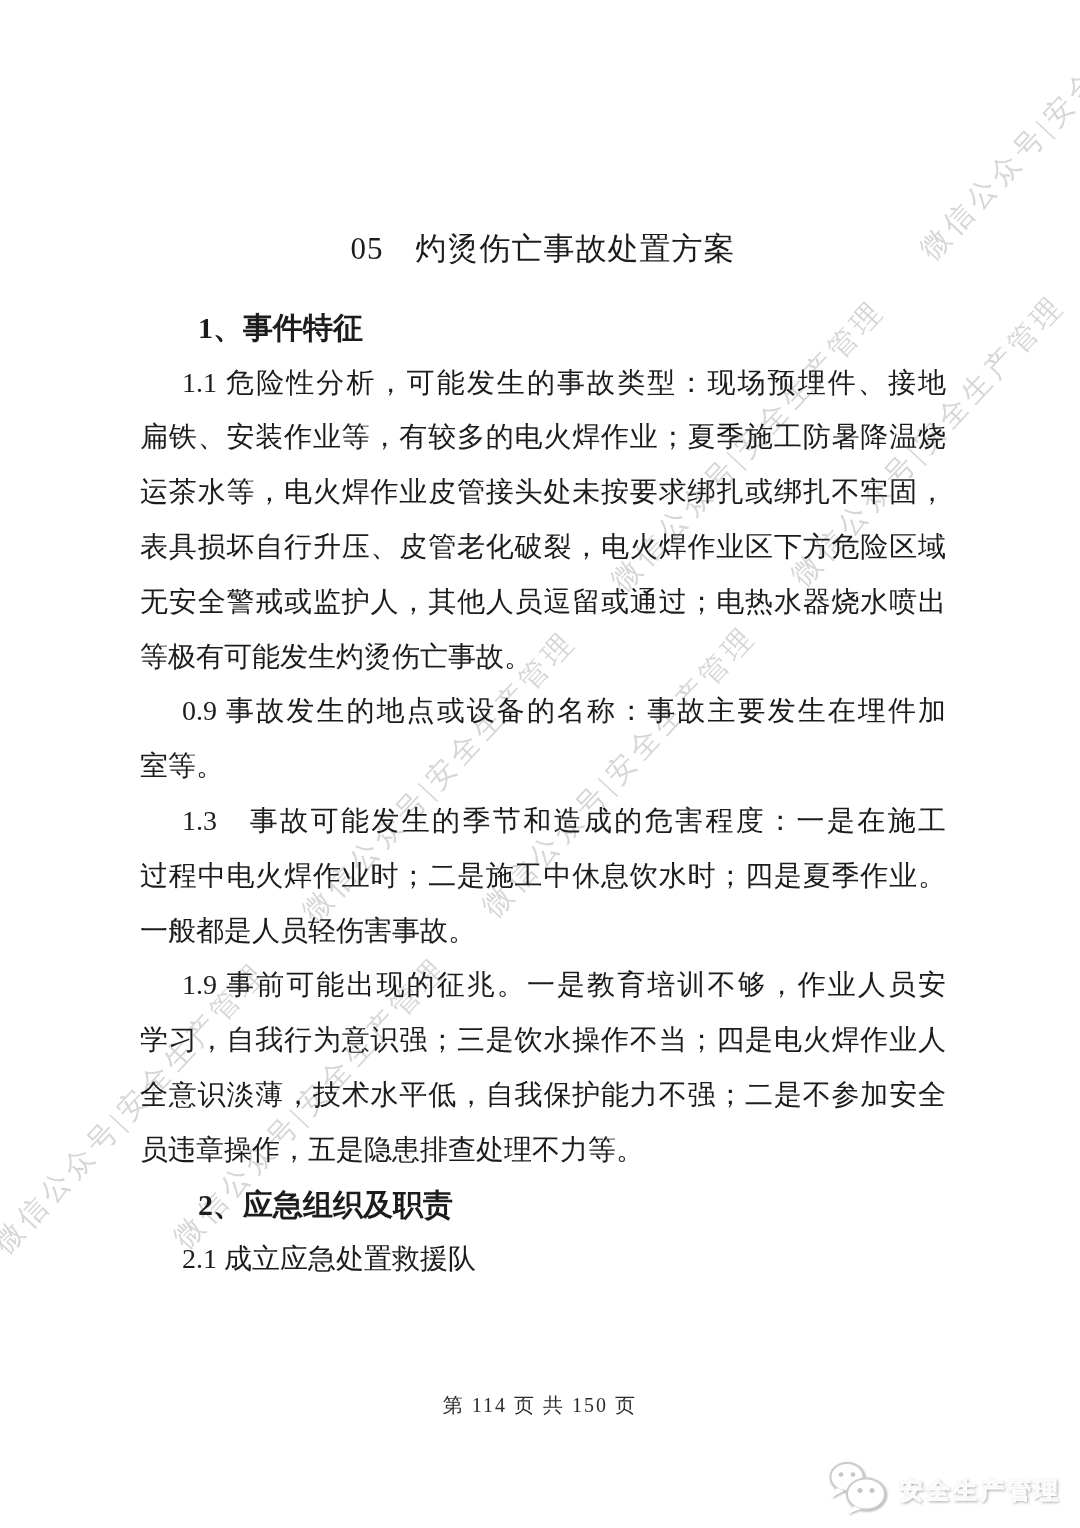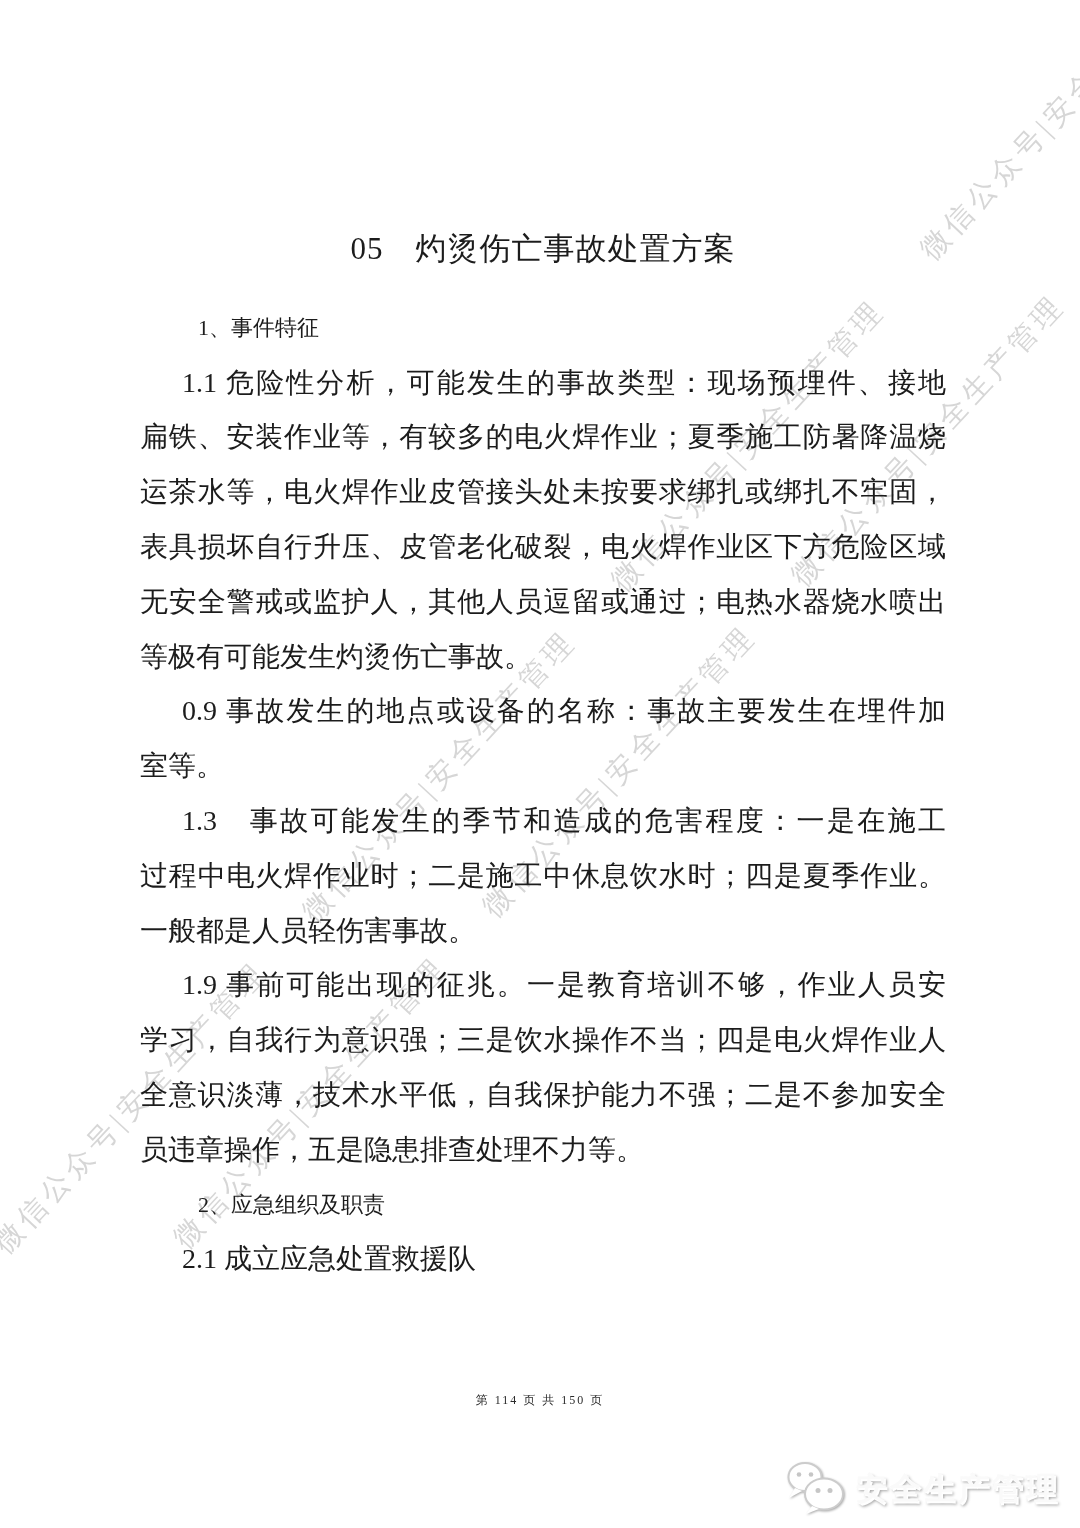--- a/index.html
+++ b/index.html
@@ -29,44 +29,44 @@
     position:absolute;left:140px;top:222px;width:806px;
     color:#1c1c1c;font-size:28px;line-height:54.8px;
   }
   .doc-title{
     font-weight:normal;font-size:31px;
     text-align:center;white-space:pre;
     letter-spacing:1px;
     margin-bottom:24px;
   }
   .heading{
-    font-weight:normal;font-size:22px;
+    font-weight:bold;font-size:30px;
     padding-left:58px;height:54.8px;overflow:hidden;
   }
   .line{
     height:54.8px;overflow:hidden;
     text-align:justify;text-align-last:auto;
   }
   .line.fill{text-align-last:justify;}
   .line.indent{text-indent:42px;}
 
   
   .footer{
     position:absolute;top:1392px;left:0;width:100%;
-    text-align:center;font-size:12px;letter-spacing:2px;color:#2b2b2b;
+    text-align:center;font-size:20px;letter-spacing:2px;color:#2b2b2b;
   }
 
   
   .brand{
     position:absolute;top:1458px;right:20px;
     display:flex;align-items:center;gap:8px;
   }
   .brand-name{
     font-family:"Liberation Sans","DejaVu Sans",sans-serif;
-    font-weight:bold;font-size:31px;letter-spacing:3px;
+    font-weight:bold;font-size:24px;letter-spacing:3px;
     color:#fafafa;
     text-shadow:1.5px 1.5px 0 #ffffff,2.5px 2.5px 3px #9f9f9f;
   }
   .brand-icon{filter:drop-shadow(1.5px 1.5px 1px #ababab);}
 </style>
 </head>
 <body>
 
 <div class="page">
 

